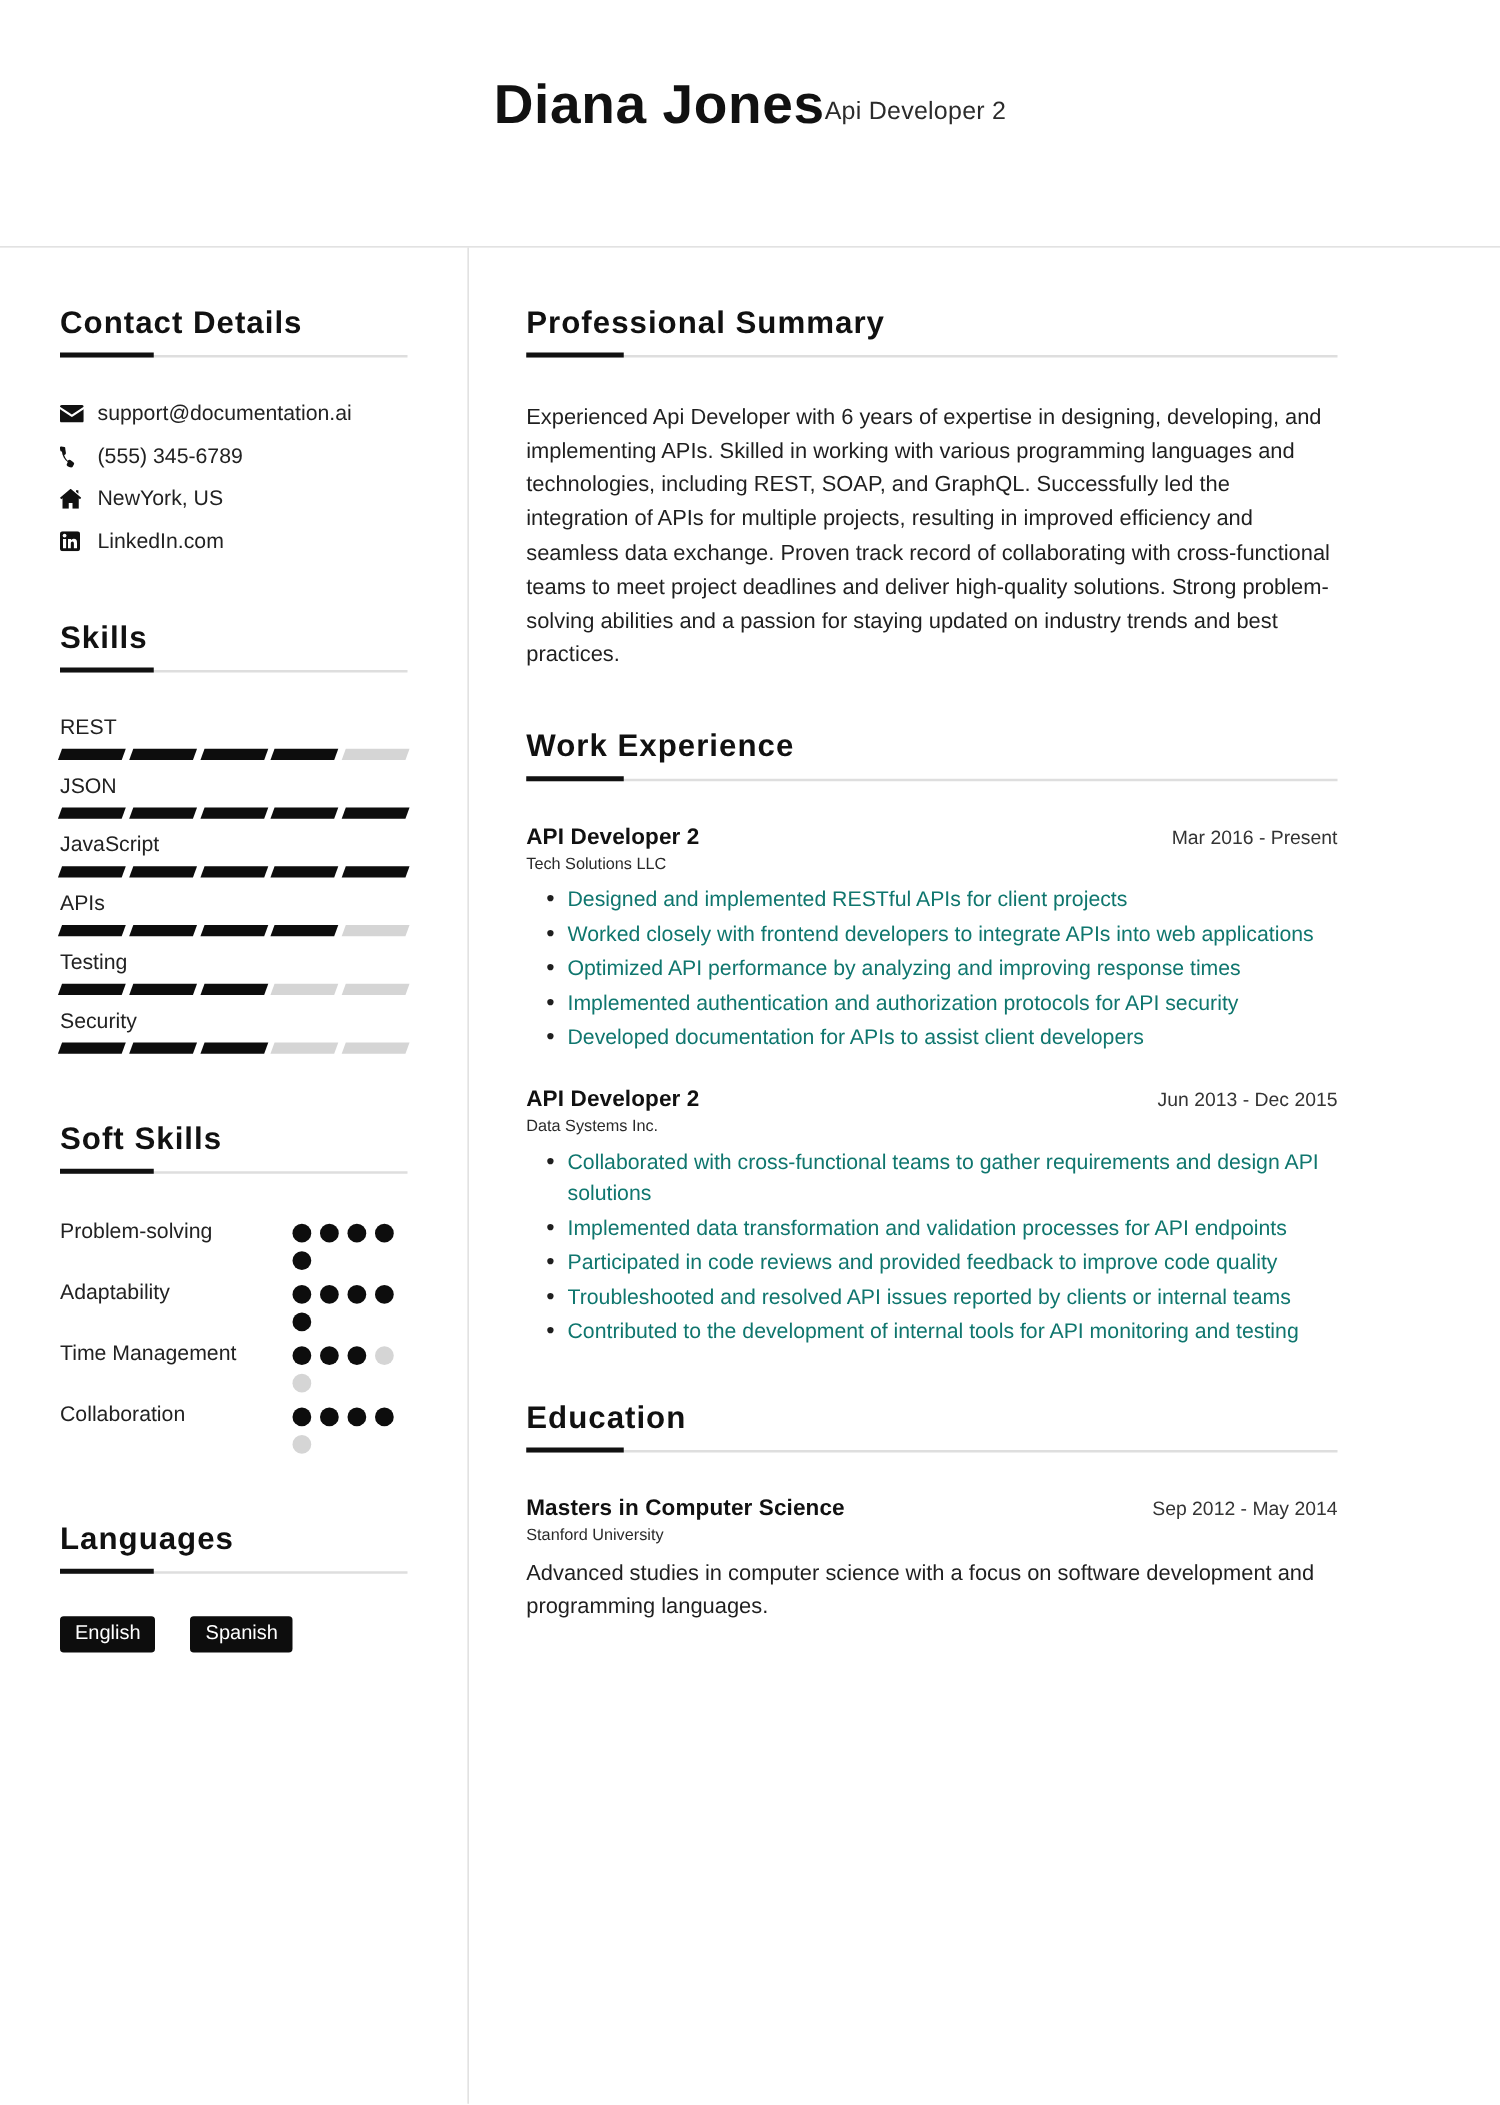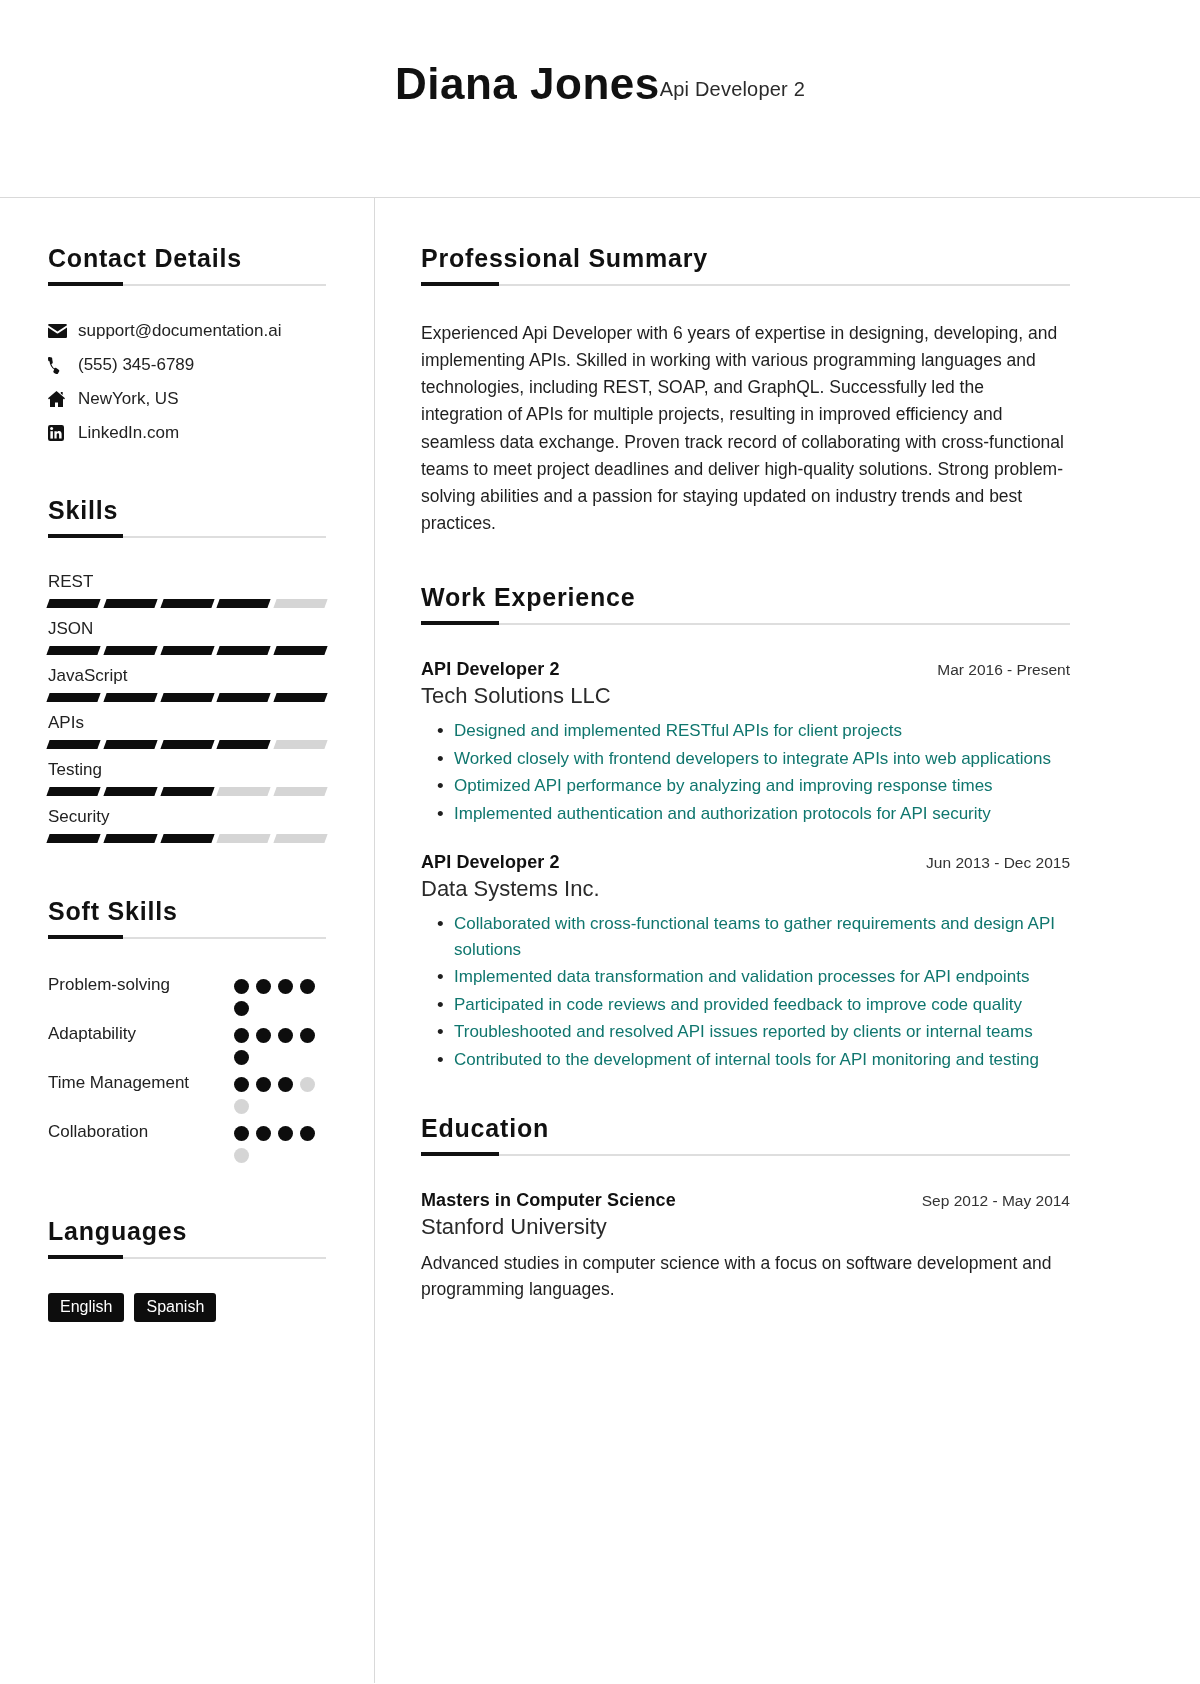--- a/index.html
+++ b/index.html
@@ -156,21 +156,21 @@
   .dot {
     width: 15px;
     height: 15px;
     border-radius: 50%;
     background: #d5d5d5;
   }
   .dot.on { background: #0d0d0d; }
 
   
   .lang-block { margin-bottom: 30px; }
-  .lang-tags { display: flex; gap: 10px; flex-wrap: wrap; }
+  .lang-tags { display: flex; gap: 28px; flex-wrap: wrap; }
   .tag {
     background: #0d0d0d;
     color: #fff;
     font-size: 16px;
     padding: 6px 12px 7px 12px;
     border-radius: 3px;
     line-height: 1;
   }
 
   
@@ -194,21 +194,21 @@
     color: #111;
     letter-spacing: 0.1px;
   }
   .entry-date {
     font-size: 15.5px;
     color: #333;
     white-space: nowrap;
     padding-left: 16px;
   }
   .entry-org {
-    font-size: 22px;
+    font-size: 13px;
     color: #2a2a2a;
     margin-top: 3px;
     margin-bottom: 9px;
   }
   .bullets {
     list-style: none;
     margin: 0; padding: 0;
   }
   .bullets li {
     position: relative;
@@ -437,20 +437,21 @@
               <div class="entry-head">
                 <span class="entry-role">API Developer 2</span>
                 <span class="entry-date">Mar 2016 - Present</span>
               </div>
               <div class="entry-org">Tech Solutions LLC</div>
               <ul class="bullets">
                 <li>Designed and implemented RESTful APIs for client projects</li>
                 <li>Worked closely with frontend developers to integrate APIs into web applications</li>
                 <li>Optimized API performance by analyzing and improving response times</li>
                 <li>Implemented authentication and authorization protocols for API security</li>
+                <li>Developed documentation for APIs to assist client developers</li>
               </ul>
             </div>
             <div class="entry">
               <div class="entry-head">
                 <span class="entry-role">API Developer 2</span>
                 <span class="entry-date">Jun 2013 - Dec 2015</span>
               </div>
               <div class="entry-org">Data Systems Inc.</div>
               <ul class="bullets">
                 <li>Collaborated with cross-functional teams to gather requirements and design API solutions</li>

